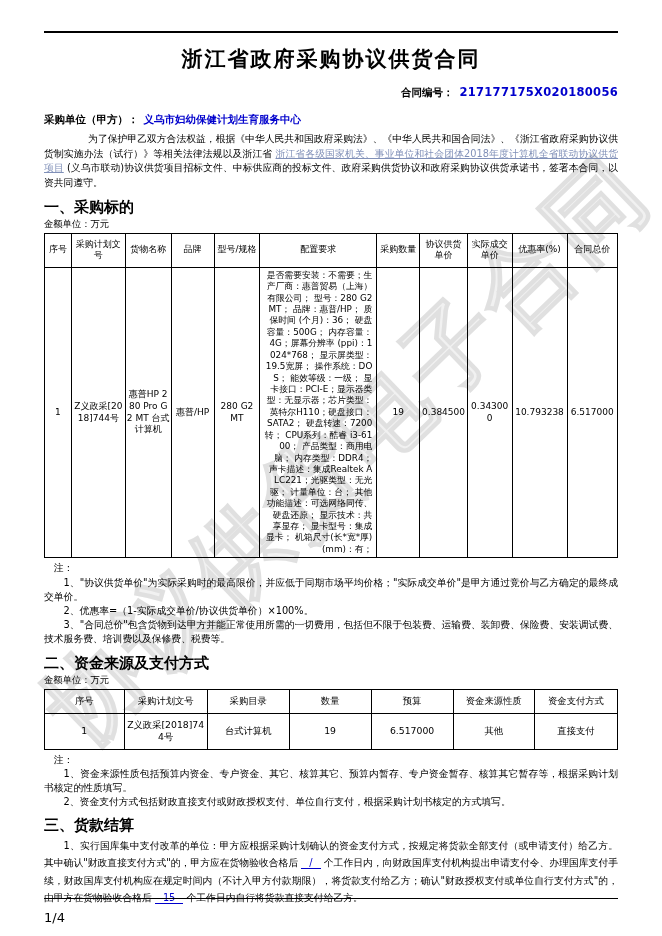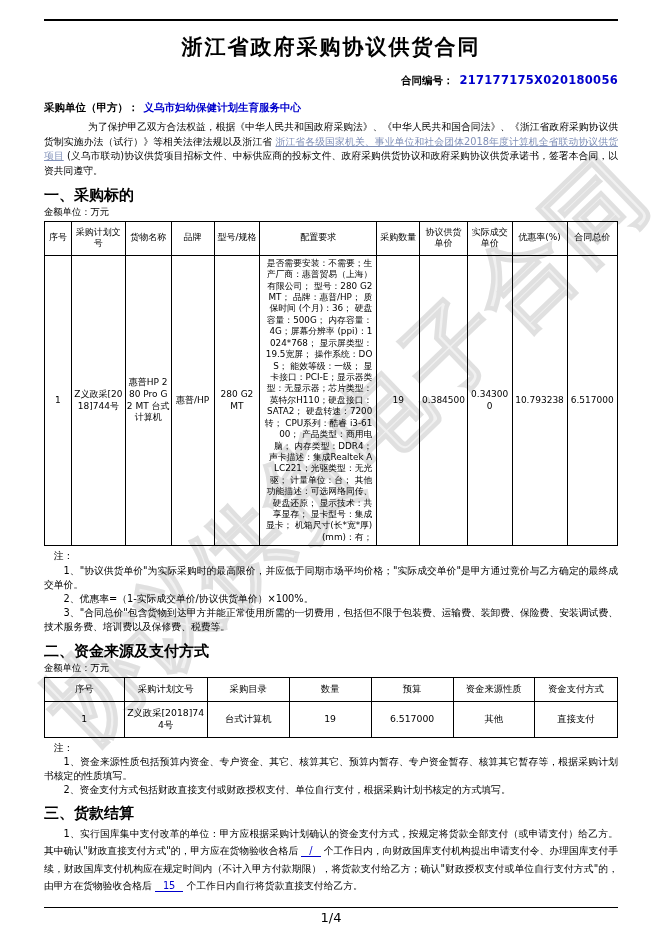--- a/index.html
+++ b/index.html
@@ -10,21 +10,21 @@
     font-family: "DejaVu Sans", "Liberation Sans", sans-serif;
     color: #000;
   }
   .watermark {
     position: absolute; z-index: 0; left: -45px; top: 395px; width: 770px;
     text-align: center; transform: rotate(-44deg);
     font-size: 95px; font-weight: bold; letter-spacing: 4px;
     color: #f1f1f1; -webkit-text-stroke: 1.5px #e0e0e0;
     pointer-events: none; white-space: nowrap;
   }
-  .content { position: relative; z-index: 1; padding: 4px 44px; }
+  .content { position: relative; z-index: 1; padding: 16px 44px; }
   .top-rule { border-top: 2px solid #000; margin-top: 15px; height: 0; }
   .title { text-align: center; font-size: 21px; font-weight: bold; margin-top: 12px; letter-spacing: 2px; }
   .contract-line { text-align: right; margin-top: 12px; font-size: 10.5px; font-weight: bold; }
   .contract-no { color: #0000cc; font-size: 11.5px; letter-spacing: .3px; margin-left: 6px; }
   .party-line { margin-top: 13px; font-size: 10.5px; font-weight: bold; }
   .party-value { color: #0000cc; margin-left: 5px; }
   .preamble { margin-top: 5px; font-size: 9.8px; line-height: 1.5; text-align: justify; text-indent: 4.5em; }
   .doc-link { color: #8090b8; text-decoration: underline; cursor: pointer; }
   .sec-heading { font-size: 15px; font-weight: bold; margin-top: 7px; }
   .unit-note { text-align: left; font-size: 9.3px; margin-top: 1px; }
@@ -37,21 +37,21 @@
   .t1 th { height: 34px; }
   .t1 .config-cell { text-align: right; padding: 2px 4px; font-size: 8.8px; line-height: 1.3; }
   .t2 th { height: 24px; font-size: 9.3px; }
   .t2 td { height: 36px; font-size: 9.3px; }
   .notes { font-size: 9.8px; line-height: 1.45; margin-top: 3px; }
   .notes .lbl { text-indent: 1em; }
   .notes p { text-indent: 2em; text-align: justify; }
   .pay-para { font-size: 9.8px; line-height: 1.75; text-indent: 2em; text-align: justify; margin-top: 2px; }
   .blank { color: #0000cc; border-bottom: 1px solid #0000cc; padding: 0 8px; font-weight: normal; }
   .footer { position: absolute; z-index: 1; left: 44px; right: 44px; bottom: 11px;
-    border-top: 1.5px solid #000; text-align: center; font-size: 13px; padding-top: 2px; }
+    border-top: 1.5px solid #000; font-size: 13px; padding-top: 11px; }
 </style>
 </head>
 <body>
 
 <div class="page">
   <div class="watermark">协议供货电子合同</div>
 
   <div class="content">
     <div class="top-rule"></div>
 

